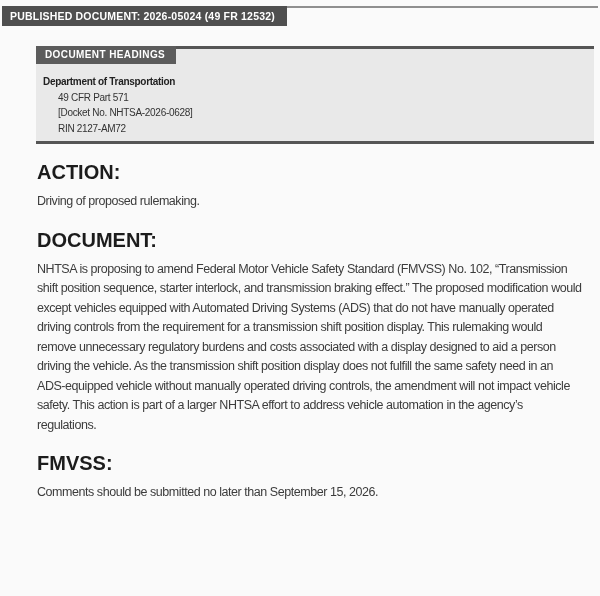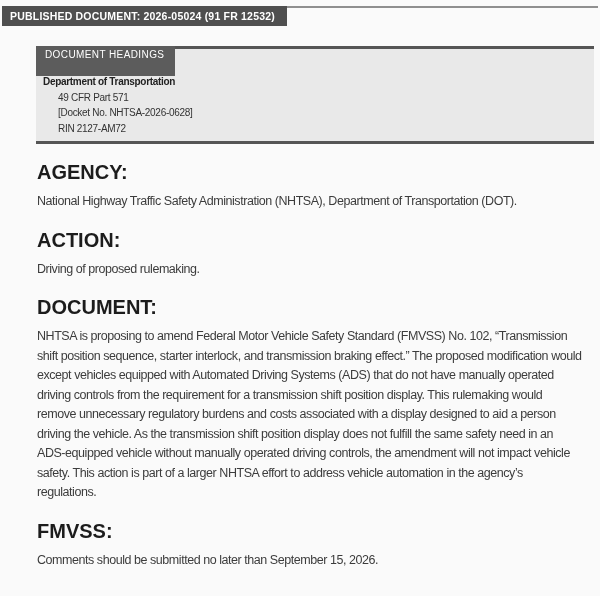--- a/index.html
+++ b/index.html
@@ -29,22 +29,22 @@
     margin: 20px 6px 0 36px;
     background: #e9e9e9;
     border-top: 3px solid #555555;
     border-bottom: 3px solid #555555;
     position: relative;
     padding: 25px 10px 5px 7px;
   }
   .headings-label {
     position: absolute; top: -3px; left: 0;
     background: #5c5c5c; color: #ffffff;
-    font-size: 10px; font-weight: normal; letter-spacing: 0.4px;
-    padding: 3px 11px 16px 9px;
+    font-size: 10px; font-weight: bold; letter-spacing: 0.4px;
+    padding: 3px 11px 4px 9px;
     white-space: nowrap;
   }
   .headings-content {
     font-size: 10px; line-height: 15.5px;
     color: #2b2b2b; letter-spacing: -0.3px;
   }
   .headings-content .bold { font-weight: bold; color: #222222; }
   .headings-content .indent { padding-left: 15px; color: #333333; }
   
   main { margin: 0 18px 0 37px; }
@@ -54,38 +54,34 @@
   }
   main p {
     font-size: 12.5px; line-height: 19.5px;
     color: #3c3c3c; letter-spacing: -0.45px;
   }
 </style>
 </head>
 <body>
 
 <div class="top-area">
-  <div class="published-bar">PUBLISHED DOCUMENT: 2026-05024 (91 FR 12532)</div>
+  <div class="published-bar">PUBLISHED DOCUMENT: 2026-05024 (49 FR 12532)</div>
 </div>
 
 <section class="headings-box">
   <div class="headings-label">DOCUMENT HEADINGS</div>
   <div class="headings-content">
     <div class="bold">Department of Transportation</div>
     <div class="indent">49 CFR Part 571</div>
     <div class="indent">[Docket No. NHTSA-2026-0628]</div>
     <div class="indent">RIN 2127-AM72</div>
   </div>
 </section>
 
 <main>
-  <section>
-    <h2>AGENCY:</h2>
-    <p>National Highway Traffic Safety Administration (NHTSA), Department of Transportation (DOT).</p>
-  </section>
 
   <section>
     <h2>ACTION:</h2>
     <p>Driving of proposed rulemaking.</p>
   </section>
 
   <section>
     <h2>DOCUMENT:</h2>
     <p>NHTSA is proposing to amend Federal Motor Vehicle Safety Standard (FMVSS) No. 102, “Transmission shift position sequence, starter interlock, and transmission braking effect.” The proposed modification would except vehicles equipped with Automated Driving Systems (ADS) that do not have manually operated driving controls from the requirement for a transmission shift position display. This rulemaking would remove unnecessary regulatory burdens and costs associated with a display designed to aid a person driving the vehicle. As the transmission shift position display does not fulfill the same safety need in an ADS-equipped vehicle without manually operated driving controls, the amendment will not impact vehicle safety. This action is part of a larger NHTSA effort to address vehicle automation in the agency’s regulations.</p>
   </section>

